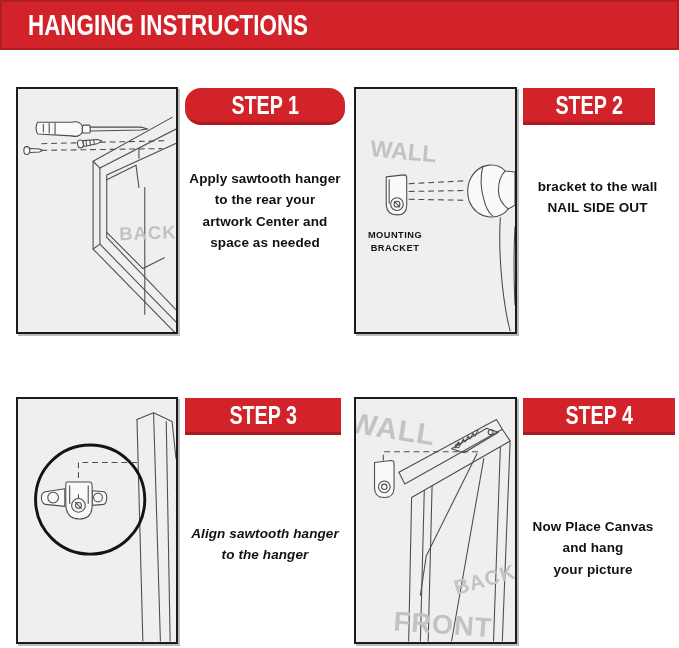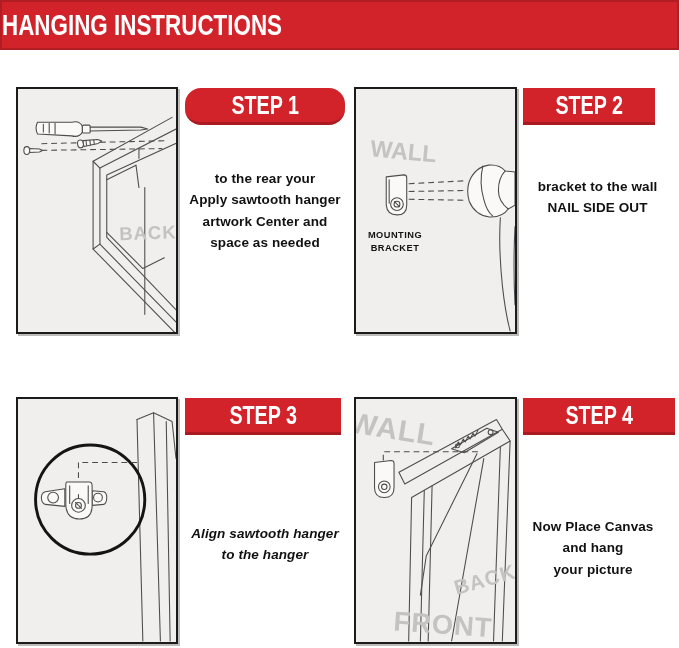--- a/index.html
+++ b/index.html
@@ -4,21 +4,21 @@
 <style>
   html,body{margin:0;padding:0;}
   body{
     width:679px;height:648px;position:relative;background:#ffffff;
     font-family:"Liberation Sans",sans-serif;overflow:hidden;
   }
   
   .header{
     position:absolute;left:0;top:0;width:679px;height:50px;
     background:#D2232A;border:2px solid #B01E24;box-sizing:border-box;
-    display:flex;align-items:center;
+    display:flex;align-items:center;padding-left:26px;
   }
   .header-title{
     color:#fff;font-weight:700;font-size:28px;letter-spacing:0px;white-space:nowrap;
     transform:scaleX(0.80) scaleY(1.08);transform-origin:left center;
   }
   
   .panel{
     position:absolute;background:#F0EFED;border:2px solid #1B1B1B;box-sizing:border-box;
     box-shadow:2px 2px 0 #BDBBB9;
   }
@@ -82,22 +82,22 @@
       <path class="sk" d="M91,92 L121,77 M91,146 L128,183 M121,77 L124,100 M128,183 L150,172"></path>
       <path class="sk" d="M124,60 L124,70 M130,100 L130,230"></path>
       <text class="ghost" x="104" y="154" font-size="19" letter-spacing="1" transform="rotate(-2 104 154)">BACK</text>
     </g>
   </svg>
 </div>
 <div class="step-banner" style="left:185px;top:88px;width:160px;height:37px;border-radius:16px;">
   <span>STEP 1</span>
 </div>
 <div class="step-text" style="left:178px;top:168px;width:174px;">
+  <div>Apply sawtooth hanger</div>
   <div>to the rear your</div>
-  <div>Apply sawtooth hanger</div>
   <div>artwork Center and</div>
   <div>space as needed</div>
 </div>
 
 <div class="panel" style="left:354px;top:87px;width:163px;height:247px;">
   <svg viewBox="0 0 163 247">
     <text class="ghost" x="14" y="68" font-size="24" letter-spacing="0" transform="rotate(5 14 68)">WALL</text>
 
     <g>
       <path class="sk-fill" d="M31,89 L49,87 Q52,87 52,90 L52,118 Q52,128 42,128 Q32,128 31,118 Z"></path>

